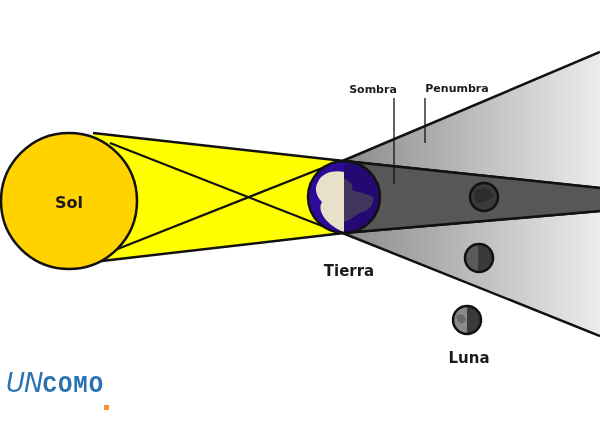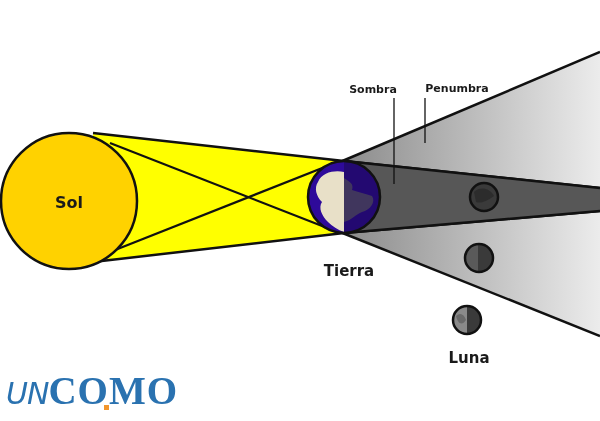--- a/index.html
+++ b/index.html
@@ -1,21 +1,21 @@
 <!DOCTYPE html>
 <html><head>
 <meta charset="utf-8">
 <style>
   html, body { margin:0; padding:0; background:#ffffff; }
   body { width:600px; height:421px; position:relative; overflow:hidden; font-family:"DejaVu Sans", sans-serif; }
   svg.diagram { position:absolute; left:0; top:0; }
   .lbl { font-family:"DejaVu Sans", sans-serif; font-weight:bold; fill:#1a1a1a; }
   .logo { position:absolute; left:6px; top:368px; height:40px; display:flex; align-items:baseline; }
-  .logo-un { font-family:"DejaVu Sans", sans-serif; font-style:italic; font-weight:200; font-size:30px; color:#2a72b0; letter-spacing:-1px; }
-  .logo-como { font-family:Liberation Serif, serif; font-size:39px; color:#2a72b0; font-weight:bold; letter-spacing:1px; }
+  .logo-un { font-family:"DejaVu Sans", sans-serif; font-style:italic; font-weight:200; font-size:26px; color:#2a72b0; letter-spacing:-1px; }
+  .logo-como { font-family:Liberation Mono, monospace; font-size:24px; color:#2a72b0; font-weight:bold; letter-spacing:1px; }
   .logo-dot { position:absolute; left:98px; top:37px; width:5px; height:5px; background:#f2952b; }
 </style>
 </head>
 <body>
 
 <svg class="diagram" width="600" height="421" viewBox="0 0 600 421" xmlns="http://www.w3.org/2000/svg">
   <defs>
     <linearGradient id="penGrad" x1="0" y1="0" x2="1" y2="0">
       <stop offset="0" stop-color="#8a8a8a"></stop>
       <stop offset="1" stop-color="#ececec"></stop>

